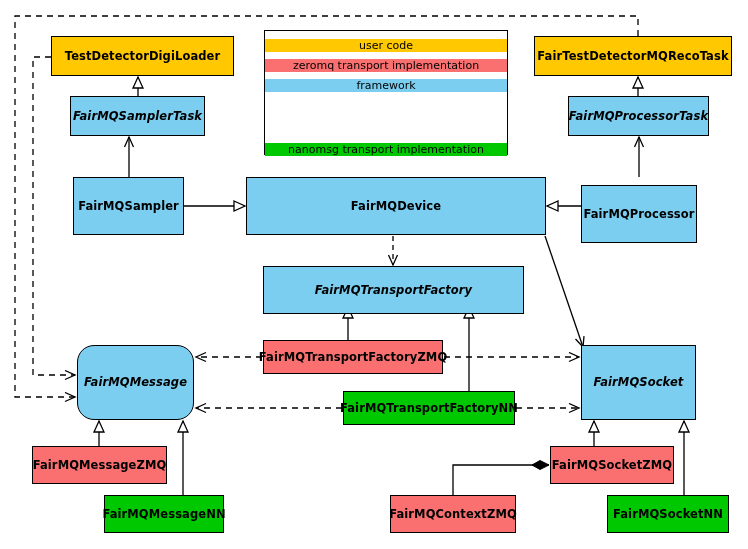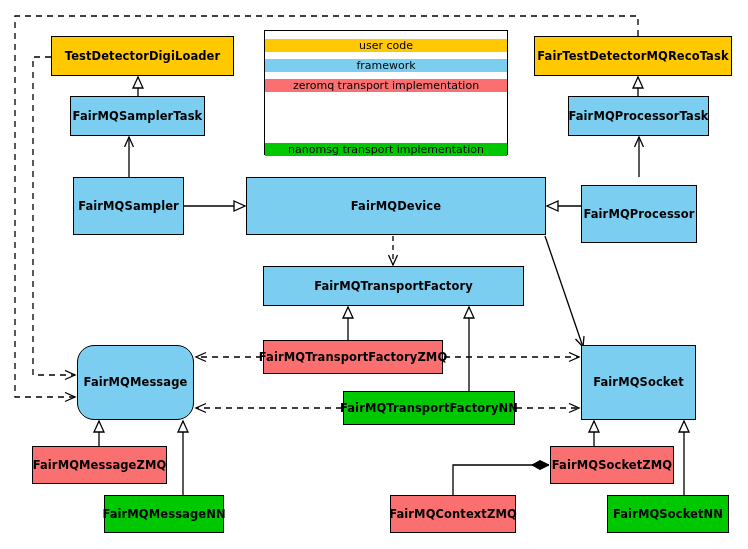--- a/index.html
+++ b/index.html
@@ -33,20 +33,21 @@
     align-items: center;
     justify-content: center;
     text-align: center;
     font-size: 11.5px;
     font-weight: bold;
     color: #000000;
     line-height: 1.1;
     letter-spacing: 0.1px;
   }
   .node.abstract {
+    font-style: italic;
   }
   .legend-box {
     position: absolute;
     box-sizing: border-box;
     background: #ffffff;
     border: 1.4px solid #000000;
     padding: 8px 0;
     display: flex;
     flex-direction: column;
     justify-content: space-between;
@@ -128,25 +129,25 @@
       <path d="M684,495 L684,421" marker-end="url(#hollowTri)"></path>
 
       <path d="M453,495 L453,465 L549,465" marker-end="url(#blackDiamond)"></path>
     </g>
   </svg>
 
   <div class="legend-box" style="left:264px; top:30px; width:244px; height:125px;">
     <div class="legend-row" style="background:#FFC800;">
       <span>user code</span>
     </div>
+    <div class="legend-row" style="background:#FA7070;">
+      <span>zeromq transport implementation</span>
+    </div>
     <div class="legend-row" style="background:#7BCEF0;">
       <span>framework</span>
-    </div>
-    <div class="legend-row" style="background:#FA7070;">
-      <span>zeromq transport implementation</span>
     </div>
     <div class="legend-row" style="background:#00C800;">
       <span>nanomsg transport implementation</span>
     </div>
   </div>
 
   <div id="node-layer">
       <div class="node" style="left: 51px; top: 36px; width: 183px; height: 40px; background: rgb(255, 200, 0);">
         <span>TestDetectorDigiLoader</span>
       </div>
@@ -161,21 +162,21 @@
       </div>
       <div class="node" style="left: 73px; top: 177px; width: 111px; height: 58px; background: rgb(123, 206, 240);">
         <span>FairMQSampler</span>
       </div>
       <div class="node" style="left: 246px; top: 177px; width: 300px; height: 58px; background: rgb(123, 206, 240);">
         <span>FairMQDevice</span>
       </div>
       <div class="node" style="left: 581px; top: 185px; width: 116px; height: 58px; background: rgb(123, 206, 240);">
         <span>FairMQProcessor</span>
       </div>
-      <div class="node abstract" style="left: 263px; top: 266px; width: 261px; height: 40px; background: rgb(123, 206, 240);">
+      <div class="node abstract" style="left: 263px; top: 266px; width: 261px; height: 48px; background: rgb(123, 206, 240);">
         <span>FairMQTransportFactory</span>
       </div>
       <div class="node" style="left: 263px; top: 340px; width: 180px; height: 34px; background: rgb(250, 112, 112);">
         <span>FairMQTransportFactoryZMQ</span>
       </div>
       <div class="node" style="left: 343px; top: 391px; width: 172px; height: 34px; background: rgb(0, 200, 0);">
         <span>FairMQTransportFactoryNN</span>
       </div>
       <div class="node abstract" style="left: 77px; top: 345px; width: 117px; height: 75px; background: rgb(123, 206, 240); border-radius: 17px;">
         <span>FairMQMessage</span>

